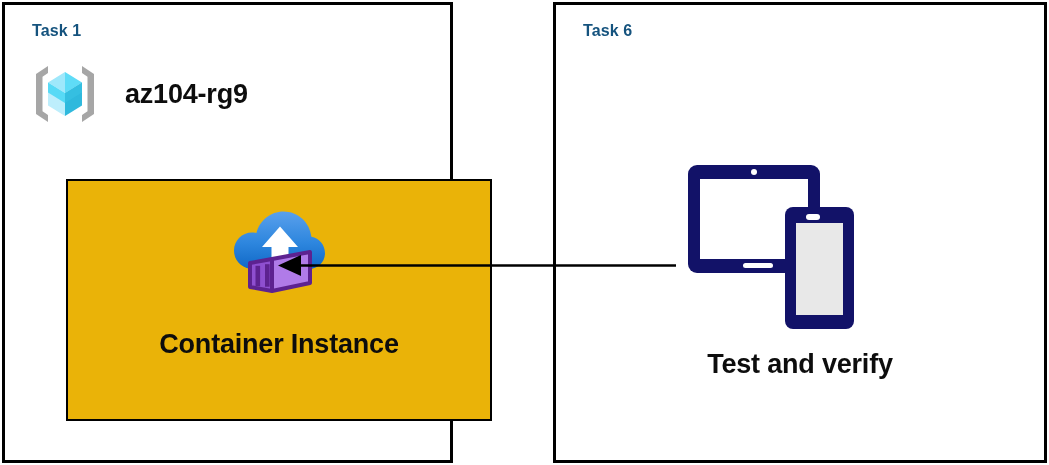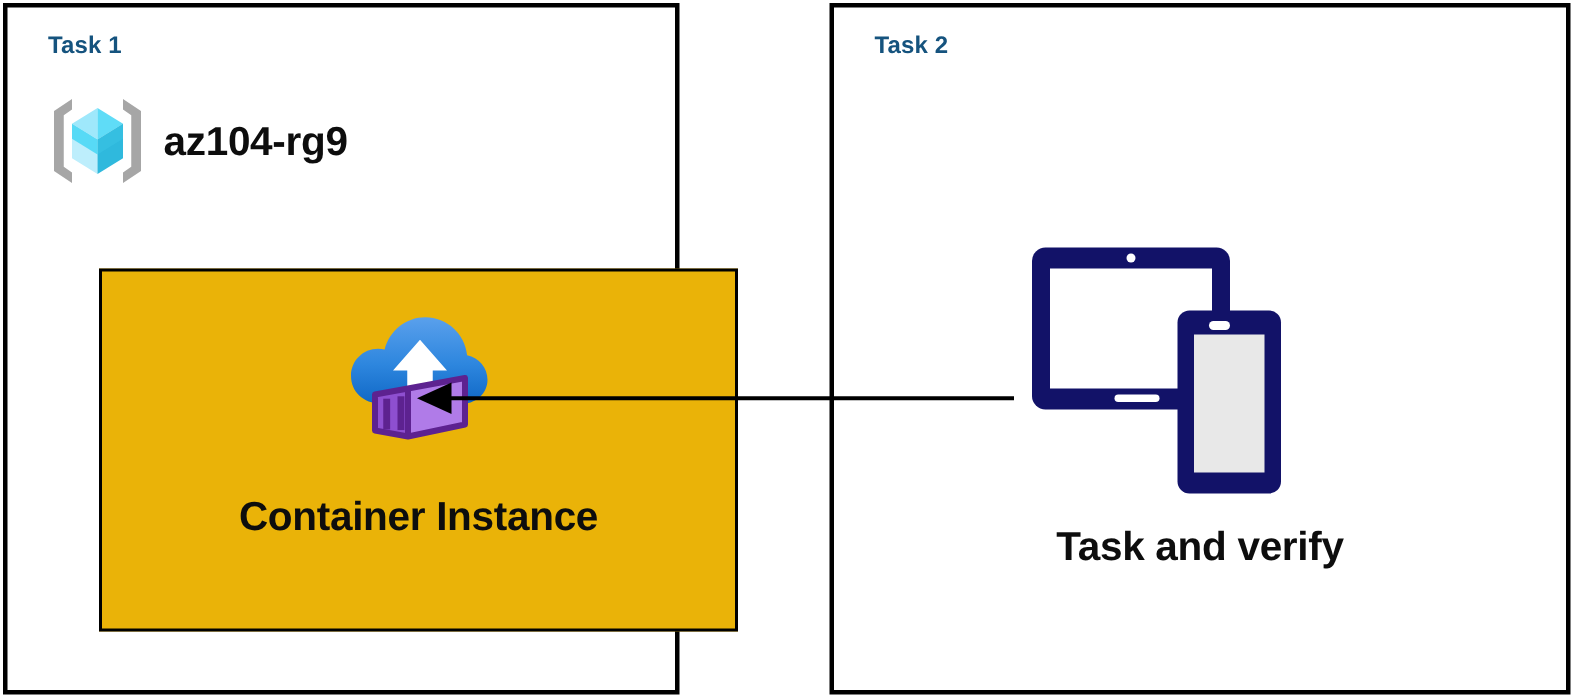--- a/index.html
+++ b/index.html
@@ -62,21 +62,21 @@
   }
   .rg-icon {
     width: 64px;
     height: 62px;
     display: block;
   }
   .rg-label {
     font-size: 27px;
     font-weight: bold;
     color: #0d0d0d;
-    margin-left: 12px;
+    margin-left: 28px;
     letter-spacing: -0.2px;
     white-space: nowrap;
   }
 
   
   #container-instance-card {
     position: absolute;
     left: 37px;
     top: 174px;
     width: 426px;
@@ -200,21 +200,21 @@
           <path d="M40 56 L40 88" stroke="#5d2290" stroke-width="4"></path>
         </svg>
       </span>
       <div class="ci-label">Container Instance</div>
     </div>
 
   </div>
 
   
   <div class="panel" id="panel-task2">
-    <div class="panel-title">Task 2</div>
+    <div class="panel-title">Task 6</div>
   </div>
 
   
   <span>
     <svg id="devices-icon" viewBox="0 0 188 170" xmlns="http://www.w3.org/2000/svg">
 
       <rect x="2" y="2" width="132" height="108" rx="9" ry="9" fill="#121268"></rect>
 
       <rect x="14" y="16" width="108" height="80" fill="#ffffff"></rect>
 
@@ -223,21 +223,21 @@
       <rect x="57" y="100" width="30" height="5" rx="2.5" fill="#ffffff"></rect>
 
       <rect x="99" y="44" width="69" height="122" rx="8" ry="8" fill="#121268"></rect>
 
       <rect x="110" y="60" width="47" height="92" fill="#e8e8e8"></rect>
 
       <rect x="120" y="51" width="14" height="6" rx="3" fill="#ffffff"></rect>
     </svg>
   </span>
 
-  <div class="tv-label">Task and verify</div>
+  <div class="tv-label">Test and verify</div>
 
   
   <span>
     <svg id="flow-arrow" viewBox="0 0 410 32" xmlns="http://www.w3.org/2000/svg">
       <line x1="28" y1="15.5" x2="406" y2="15.5" stroke="#000000" stroke-width="2.6"></line>
       <polygon points="8,15.5 31,5 31,26" fill="#000000"></polygon>
     </svg>
   </span>
 
 </div>

